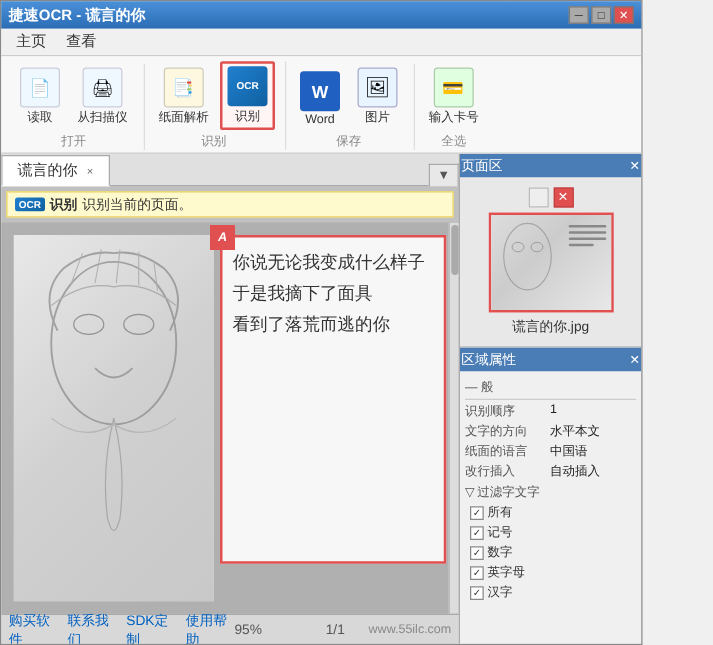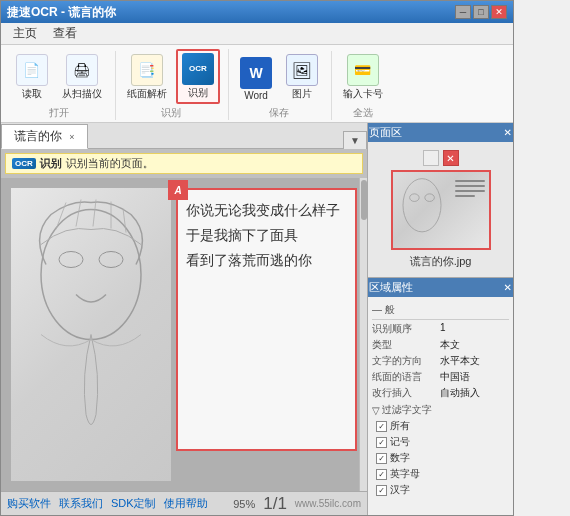--- a/index.html
+++ b/index.html
@@ -354,24 +354,24 @@
       gap: 8px;
     }
     .bottom-link {
       color: #0060c0;
       cursor: pointer;
       font-size: 11px;
     }
     .bottom-right {
       display: flex;
       align-items: center;
-      gap: 8px;
+      gap: 19px;
     }
     .zoom-text { font-size: 11px; color: #555; }
-    .page-info { font-size: 17px; color: #555; }
+    .page-info { font-size: 11px; color: #555; margin-left: 32px; }
 
     
     .right-panel {
       width: 145px;
       display: flex;
       flex-direction: column;
       background: #f0f0f0;
     }
 
     
@@ -720,24 +720,20 @@
           <span class="section-header-close">✕</span>
         </div>
         <div class="props-content">
           <div class="props-group-label">— 般</div>
 
           <div class="prop-row">
             <span class="prop-key">识别顺序</span>
             <span class="prop-val">1</span>
           </div>
           <div class="prop-row">
-            <span class="prop-key">类型</span>
-            <span class="prop-val">本文</span>
-          </div>
-          <div class="prop-row">
             <span class="prop-key">文字的方向</span>
             <span class="prop-val">水平本文</span>
           </div>
           <div class="prop-row">
             <span class="prop-key">纸面的语言</span>
             <span class="prop-val">中国语</span>
           </div>
           <div class="prop-row">
             <span class="prop-key">改行插入</span>
             <span class="prop-val">自动插入</span>

